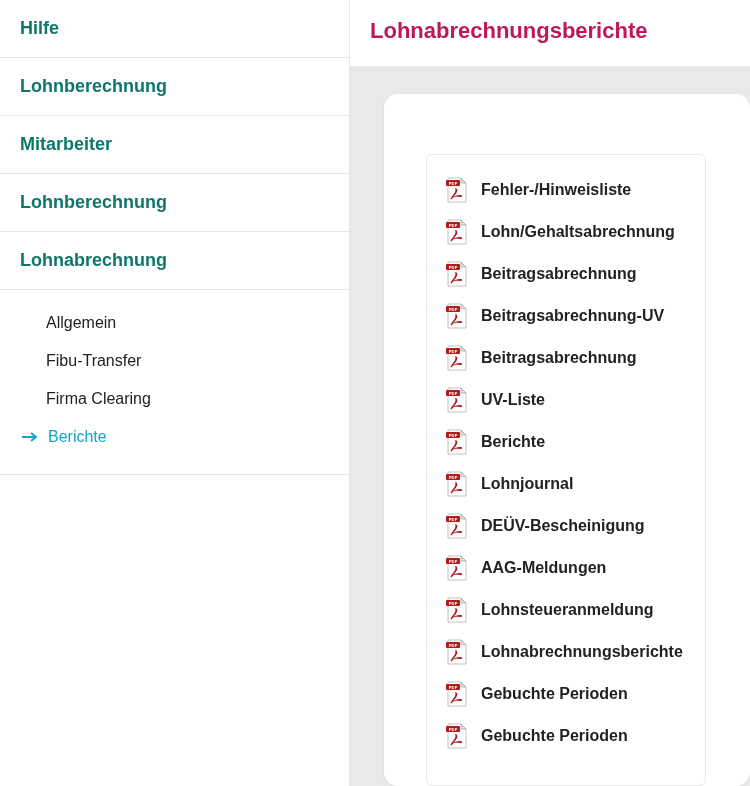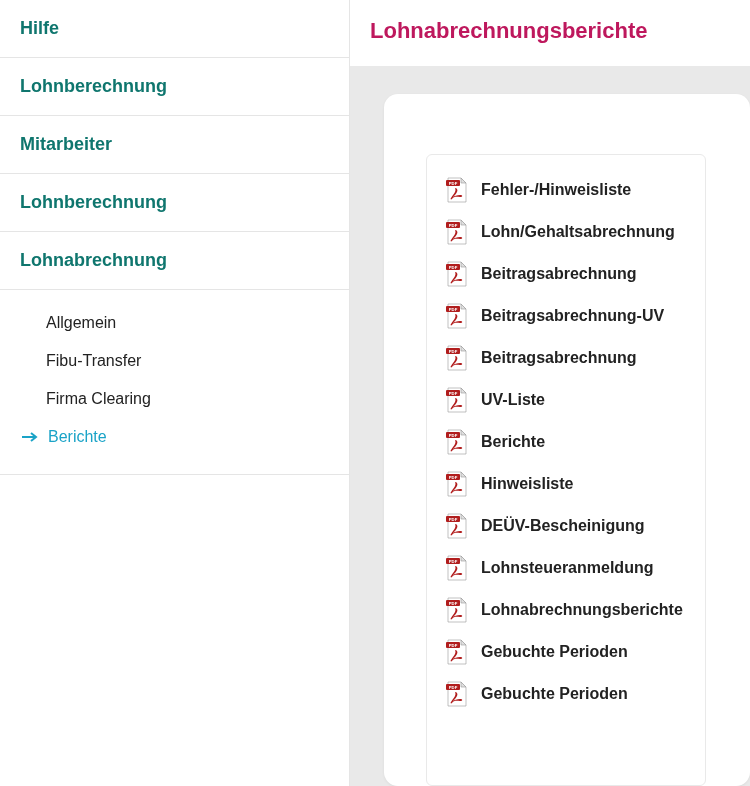--- a/index.html
+++ b/index.html
@@ -233,33 +233,45 @@
           <div class="report-item">
             <span class="pdf-icon">
               <svg width="24" height="28" viewBox="0 0 24 28">
                 <path d="M3 2 L16 2 L21 7 L21 26 L3 26 Z" fill="#fff" stroke="#999" stroke-width="0.6"></path>
                 <path d="M16 2 L16 7 L21 7 Z" fill="#e0e0e0" stroke="#999" stroke-width="0.6"></path>
                 <rect x="1" y="4" width="14" height="6" rx="1" fill="#b11d1d"></rect>
                 <text x="8" y="8.6" font-size="4.2" font-weight="bold" fill="#fff" text-anchor="middle" font-family="Arial">PDF</text>
                 <path d="M10 12 C12 12 13 14 12 16 C11 18 9 20 8 21 C9 20 12 19 15 19 C18 19 18 21 15 21 C12 21 9 20 7 23 C6 24 5 23 6 22 C7 20 9 18 10 16 C11 14 10 12 10 12 Z" fill="#b11d1d"></path>
               </svg>
             </span>
-            <span class="report-label">Hinweisliste</span>
+            <span class="report-label">Lohnjournal</span>
           </div>
           <div class="report-item">
             <span class="pdf-icon">
               <svg width="24" height="28" viewBox="0 0 24 28">
                 <path d="M3 2 L16 2 L21 7 L21 26 L3 26 Z" fill="#fff" stroke="#999" stroke-width="0.6"></path>
                 <path d="M16 2 L16 7 L21 7 Z" fill="#e0e0e0" stroke="#999" stroke-width="0.6"></path>
                 <rect x="1" y="4" width="14" height="6" rx="1" fill="#b11d1d"></rect>
                 <text x="8" y="8.6" font-size="4.2" font-weight="bold" fill="#fff" text-anchor="middle" font-family="Arial">PDF</text>
                 <path d="M10 12 C12 12 13 14 12 16 C11 18 9 20 8 21 C9 20 12 19 15 19 C18 19 18 21 15 21 C12 21 9 20 7 23 C6 24 5 23 6 22 C7 20 9 18 10 16 C11 14 10 12 10 12 Z" fill="#b11d1d"></path>
               </svg>
             </span>
             <span class="report-label">DEÜV-Bescheinigung</span>
+          </div>
+          <div class="report-item">
+            <span class="pdf-icon">
+              <svg width="24" height="28" viewBox="0 0 24 28">
+                <path d="M3 2 L16 2 L21 7 L21 26 L3 26 Z" fill="#fff" stroke="#999" stroke-width="0.6"></path>
+                <path d="M16 2 L16 7 L21 7 Z" fill="#e0e0e0" stroke="#999" stroke-width="0.6"></path>
+                <rect x="1" y="4" width="14" height="6" rx="1" fill="#b11d1d"></rect>
+                <text x="8" y="8.6" font-size="4.2" font-weight="bold" fill="#fff" text-anchor="middle" font-family="Arial">PDF</text>
+                <path d="M10 12 C12 12 13 14 12 16 C11 18 9 20 8 21 C9 20 12 19 15 19 C18 19 18 21 15 21 C12 21 9 20 7 23 C6 24 5 23 6 22 C7 20 9 18 10 16 C11 14 10 12 10 12 Z" fill="#b11d1d"></path>
+              </svg>
+            </span>
+            <span class="report-label">AAG-Meldungen</span>
           </div>
           <div class="report-item">
             <span class="pdf-icon">
               <svg width="24" height="28" viewBox="0 0 24 28">
                 <path d="M3 2 L16 2 L21 7 L21 26 L3 26 Z" fill="#fff" stroke="#999" stroke-width="0.6"></path>
                 <path d="M16 2 L16 7 L21 7 Z" fill="#e0e0e0" stroke="#999" stroke-width="0.6"></path>
                 <rect x="1" y="4" width="14" height="6" rx="1" fill="#b11d1d"></rect>
                 <text x="8" y="8.6" font-size="4.2" font-weight="bold" fill="#fff" text-anchor="middle" font-family="Arial">PDF</text>
                 <path d="M10 12 C12 12 13 14 12 16 C11 18 9 20 8 21 C9 20 12 19 15 19 C18 19 18 21 15 21 C12 21 9 20 7 23 C6 24 5 23 6 22 C7 20 9 18 10 16 C11 14 10 12 10 12 Z" fill="#b11d1d"></path>
               </svg>

